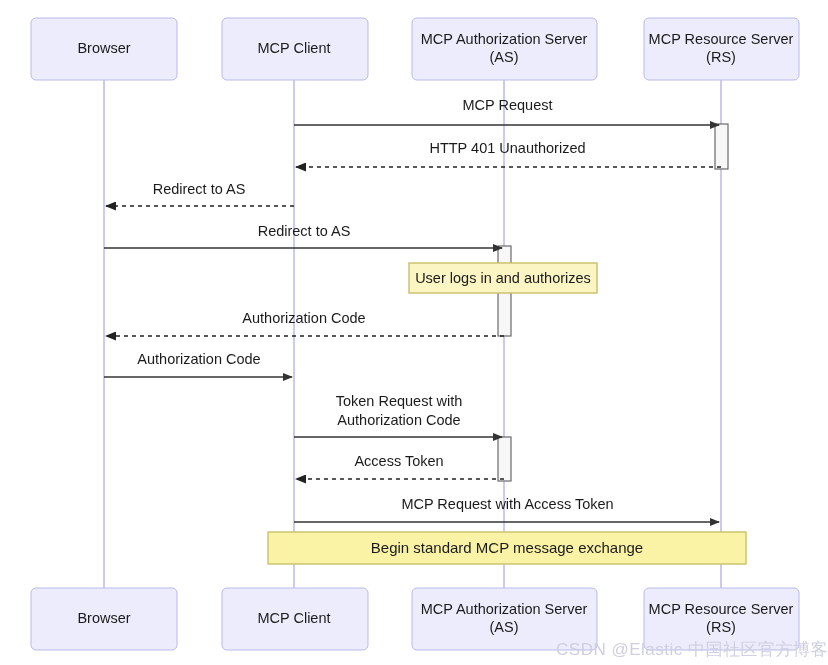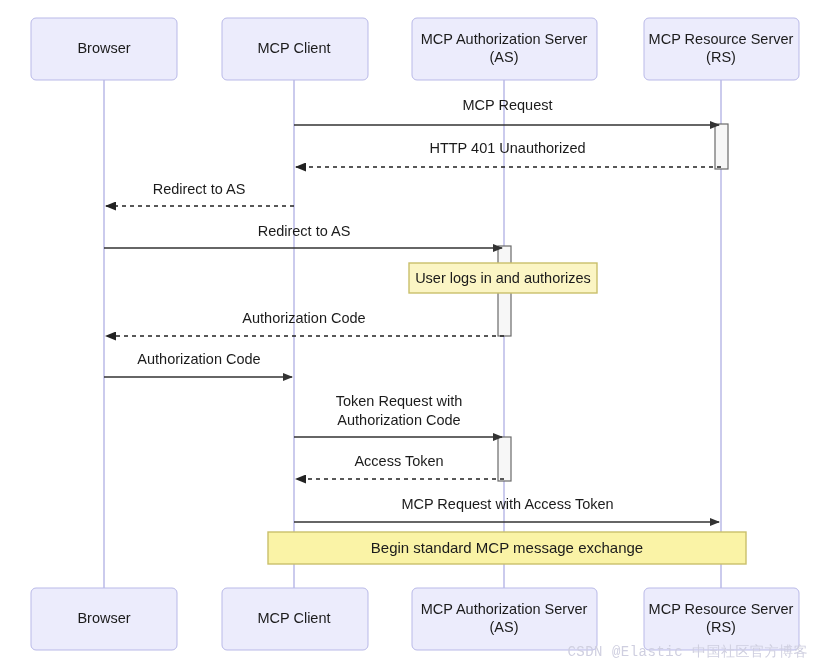--- a/index.html
+++ b/index.html
@@ -81,24 +81,24 @@
   }
   .banner-label {
     font-family: "Liberation Sans", "DejaVu Sans", sans-serif;
     font-size: 15px;
     fill: #1b1b1b;
     text-anchor: middle;
     dominant-baseline: middle;
   }
   .watermark {
     position: absolute;
-    right: 20px;
+    right: 0;
     bottom: 4px;
-    font-family: Liberation Mono, monospace;
-    font-size: 14px;
+    font-family: Liberation Sans, sans-serif;
+    font-size: 17px;
     color: #cfcfe0;
     letter-spacing: 0.5px;
     white-space: nowrap;
     user-select: none;
   }
 </style>
 </head>
 <body>
 
 <div id="diagram-root">

